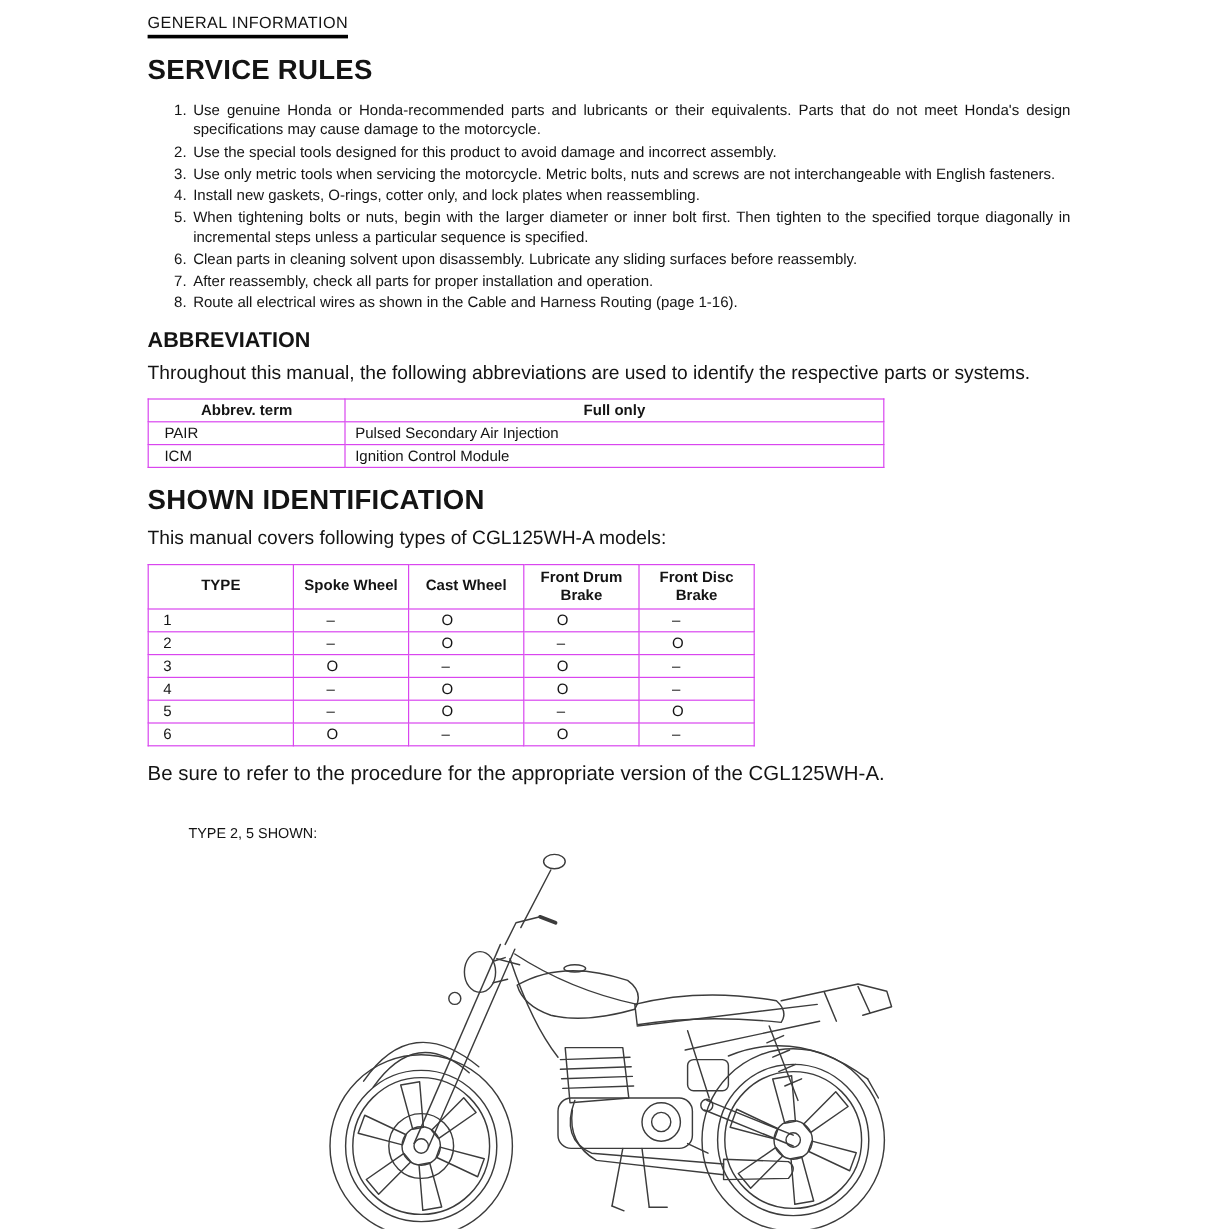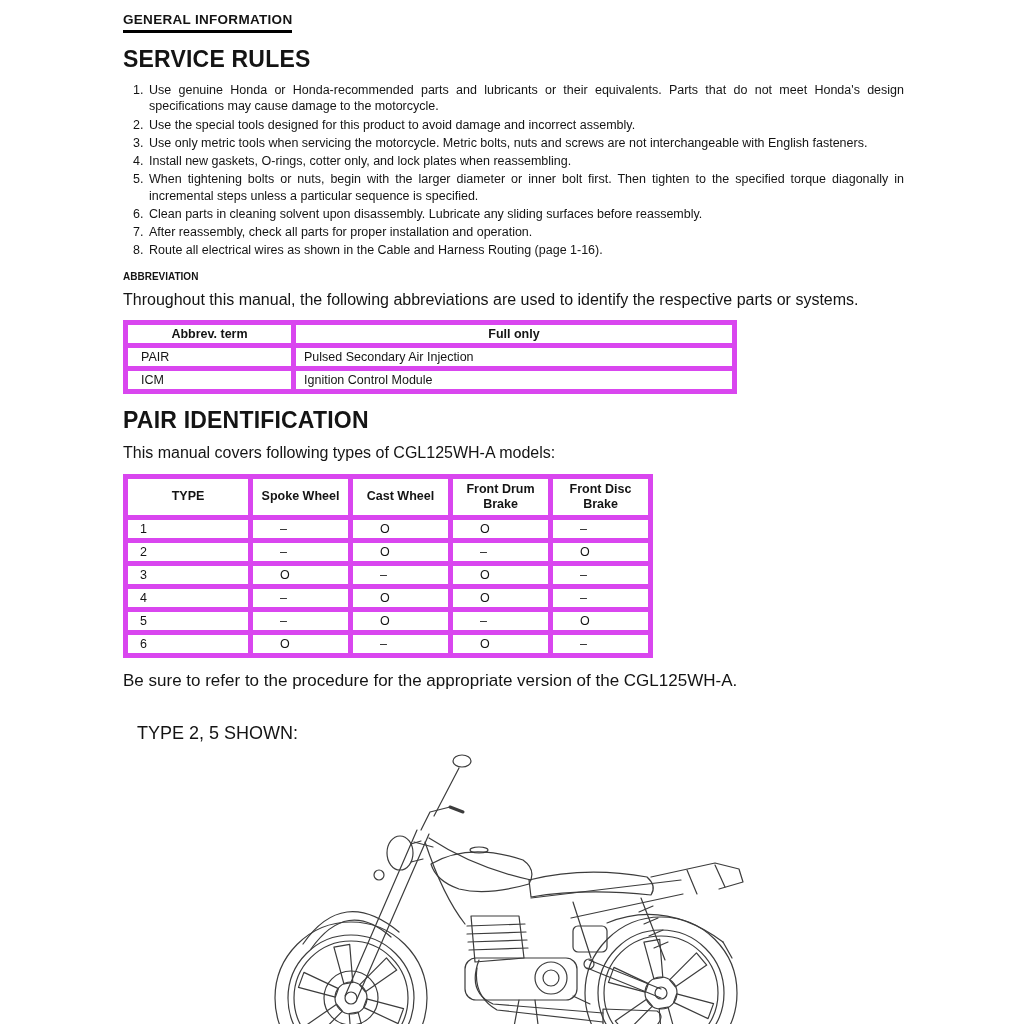--- a/index.html
+++ b/index.html
@@ -5,39 +5,39 @@
   html, body { margin: 0; padding: 0; background: #ffffff; }
   body {
     width: 1024px; height: 1024px; overflow: hidden;
     font-family: "Liberation Sans", sans-serif;
     color: #141414;
   }
   .page { box-sizing: border-box; width: 1024px; height: 1024px; padding: 10px 120px 0 123px; }
 
   .doc-header {
     display: inline-block;
-    font-size: 13.5px; font-weight: bold; letter-spacing: 0.3px;
+    font-size: 13.5px; font-weight: normal; letter-spacing: 0.3px;
     padding-bottom: 3px; border-bottom: 3px solid #000;
   }
 
   h1.section-title {
     font-size: 23px; font-weight: bold; letter-spacing: 0.2px;
     margin: 13px 0 9px 0;
   }
-  h2.sub-title { font-size: 10px; font-weight: bold; margin: 12px 0 8px 0; }
-
-  ol.rules { margin: 0; padding: 0 0 0 24px; font-size: 12.5px; }
+  h2.sub-title { font-size: 18px; font-weight: bold; margin: 12px 0 8px 0; }
+
+  ol.rules { margin: 12px; padding: 0 0 0 24px; font-size: 12.5px; }
   ol.rules li {
     text-align: justify; line-height: 1.3; margin: 0 0 2px 0; padding-left: 2px;
   }
 
   p.body-text { font-size: 16px; line-height: 1.3; margin: 0 0 10px 0; }
 
   table { border-collapse: collapse; font-size: 12.5px; table-layout: fixed; }
-  th, td { border: 5px solid #d946ef; }
+  th, td { border: 1px solid #d946ef; }
 
   table.abbrev-table { width: 614px; margin: 4px 0 2px 0; }
   table.abbrev-table th { font-weight: bold; text-align: center; padding: 2px 4px; }
   table.abbrev-table td { padding: 1px 8px; height: 16px; }
   table.abbrev-table .col-abbrev { width: 155px; }
   table.abbrev-table td.abbrev-cell { padding-left: 13px; }
 
   .model-section-title { margin-top: 30px; }
 
   table.model-table { width: 460px; margin: 6px 0 0 0; }
@@ -45,21 +45,21 @@
     font-weight: bold; text-align: center; vertical-align: middle;
     padding: 3px 4px; line-height: 1.18;
   }
   table.model-table td { padding: 1px 4px; height: 16px; }
   table.model-table .col-type  { width: 112px; }
   table.model-table .col-mark  { width: 87px; }
   table.model-table td.type-cell { padding-left: 12px; }
   table.model-table td.mark-cell { padding-left: 27px; }
 
   p.note-text { font-size: 17px; margin: 13px 0 0 0; }
-  p.caption-text { font-size: 18px; margin: 32px 0 0 14px; }
+  p.caption-text { font-size: 12px; margin: 32px 0 0 34px; }
 
   figure.moto-figure { margin: 2px 0 0 150px; width: 520px; height: 368px; }
   figure.moto-figure svg { display: block; }
 </style>
 </head>
 <body>
 
 <div class="page">
 
   <div class="doc-header">GENERAL INFORMATION</div>
@@ -92,21 +92,21 @@
         <td class="abbrev-cell">PAIR</td>
         <td>Pulsed Secondary Air Injection</td>
       </tr>
       <tr>
         <td class="abbrev-cell">ICM</td>
         <td>Ignition Control Module</td>
       </tr>
     </tbody>
   </table>
 
-  <h1 class="section-title model-section-title">PAIR IDENTIFICATION</h1>
+  <h1 class="section-title model-section-title">SHOWN IDENTIFICATION</h1>
   <p class="body-text">This manual covers following types of CGL125WH-A models:</p>
 
   <table class="model-table">
     <thead>
       <tr>
         <th class="col-type">TYPE</th>
         <th class="col-mark">Spoke Wheel</th>
         <th class="col-mark">Cast Wheel</th>
         <th class="col-mark">Front Drum Brake</th>
         <th class="col-mark">Front Disc Brake</th>

